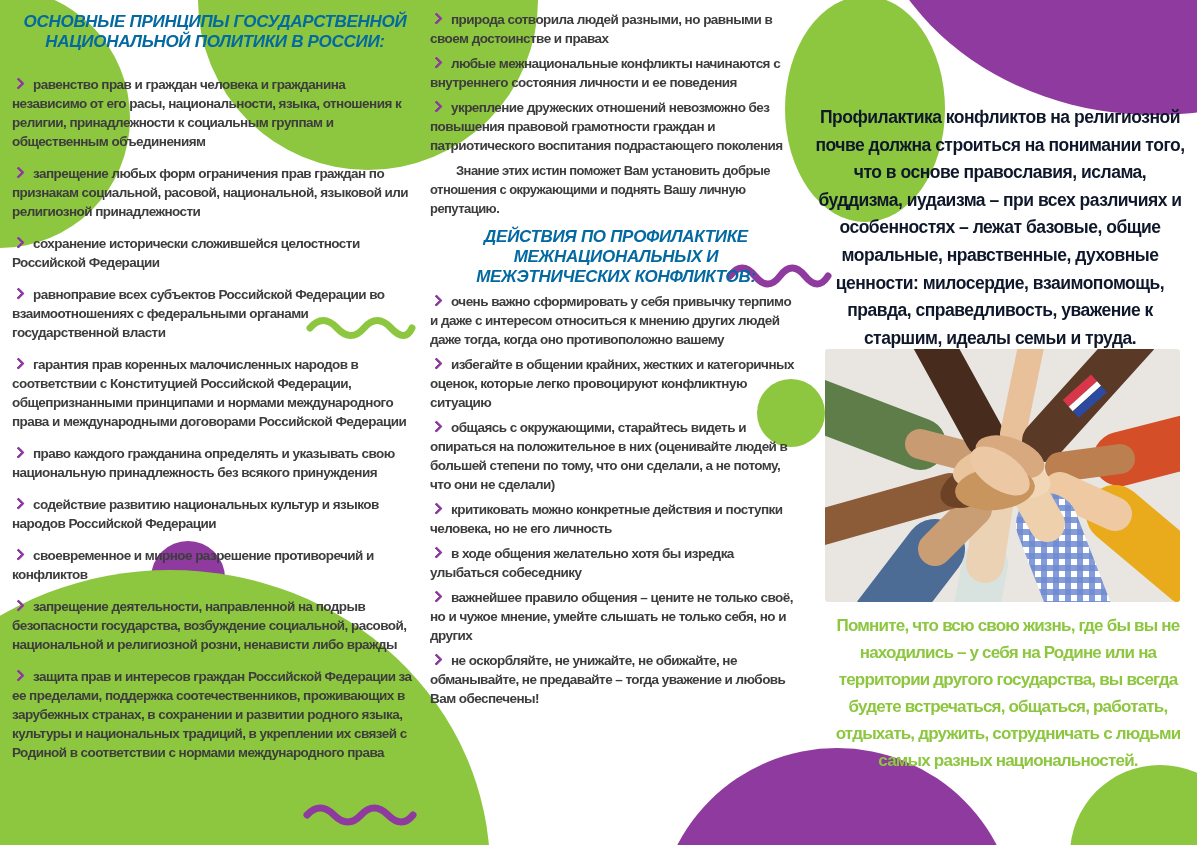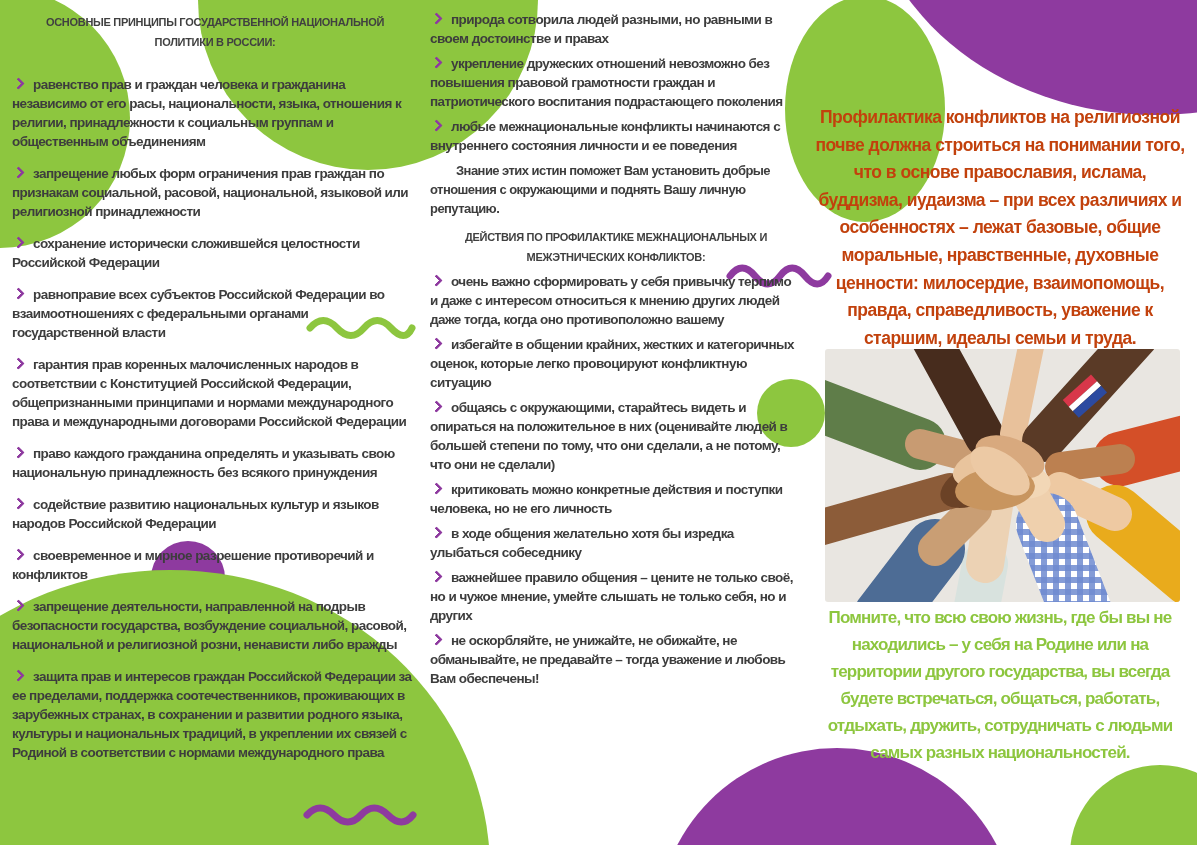--- a/index.html
+++ b/index.html
@@ -11,22 +11,22 @@
   .blob{position:absolute;border-radius:50%;z-index:0;}
   .green{background:#8dc63f;}
   .purple{background:#8e3a9f;}
   .wave{position:absolute;z-index:1;}
   
   .col{position:absolute;z-index:3;color:#3d3d3d;}
   #col1{left:12px;top:10px;width:406px;}
   #col2{left:430px;top:10px;width:372px;}
   #col3{left:813px;top:0;width:374px;text-align:center;}
   h2{
-    margin:0;color:#404040;font-size:11px;font-weight:700;text-align:center;
-    letter-spacing:-0.3px;line-height:20px;text-transform:uppercase;
+    margin:0;color:#0369a1;font-size:17px;font-weight:700;text-align:center;
+    letter-spacing:-0.3px;line-height:20px;text-transform:uppercase;font-style:italic;
   }
   #col1 h2{margin:2px 10px 23px 10px;}
   #col2 .h1{margin:2px 4px 24px 4px;}
   #col2 .h2{margin:9px 14px 5px 14px;}
   .li{
     margin:0 0 13px 0;font-size:13.5px;font-weight:700;line-height:19px;
     letter-spacing:-0.55px;
   }
   #col2 .li{margin-bottom:6px;}
   .arr{
@@ -34,24 +34,24 @@
     border-width:3px 3px 0 0;border-radius:1.5px;transform:rotate(45deg);
     margin:0 10px 1px 2px;
   }
   .note{
     margin:2px 0 6px 0;font-size:13px;font-weight:700;line-height:19px;
     letter-spacing:-0.55px;text-indent:26px;
   }
   
   .para-top{
     position:absolute;left:0;top:104px;width:374px;margin:0;
-    color:#c2410c;font-size:17.5px;font-weight:700;line-height:27.6px;letter-spacing:-0.5px;
+    color:#0f172a;font-size:17.5px;font-weight:700;line-height:27.6px;letter-spacing:-0.5px;
   }
   .para-bottom{
-    position:absolute;left:0;top:604px;width:374px;margin:0;
+    position:absolute;left:0;top:604px;width:374px;margin:8px;
     color:#8dc63f;font-size:17px;font-weight:700;line-height:27px;letter-spacing:-0.8px;text-align:center;
   }
   #photo{
     position:absolute;left:825px;top:349px;width:355px;height:253px;z-index:2;
     border-radius:3px;overflow:hidden;
   }
 </style>
 </head>
 <body>
 
@@ -84,22 +84,22 @@
   <p class="li"><span class="arr"></span><span>гарантия прав коренных малочисленных народов в соответствии с Конституцией Российской Федерации, общепризнанными принципами и нормами международного права и международными договорами Российской Федерации</span></p>
   <p class="li"><span class="arr"></span><span>право каждого гражданина определять и указывать свою национальную принадлежность без всякого принуждения</span></p>
   <p class="li"><span class="arr"></span><span>содействие развитию национальных культур и языков народов Российской Федерации</span></p>
   <p class="li"><span class="arr"></span><span>своевременное и мирное разрешение противоречий и конфликтов</span></p>
   <p class="li"><span class="arr"></span><span>запрещение деятельности, направленной на подрыв безопасности государства, возбуждение социальной, расовой, национальной и религиозной розни, ненависти либо вражды</span></p>
   <p class="li"><span class="arr"></span><span>защита прав и интересов граждан Российской Федерации за ее пределами, поддержка соотечественников, проживающих в зарубежных странах, в сохранении и развитии родного языка, культуры и национальных традиций, в укреплении их связей с Родиной в соответствии с нормами международного права</span></p>
 </div>
 
 <div class="col" id="col2">
   <p class="li"><span class="arr"></span><span>природа сотворила людей разными, но равными в своем достоинстве и правах</span></p>
+  <p class="li"><span class="arr"></span><span>любые межнациональные конфликты начинаются с внутреннего состояния личности и ее поведения</span></p>
   <p class="li"><span class="arr"></span><span>укрепление дружеских отношений невозможно без повышения правовой грамотности граждан и патриотического воспитания подрастающего поколения</span></p>
-  <p class="li"><span class="arr"></span><span>любые межнациональные конфликты начинаются с внутреннего состояния личности и ее поведения</span></p>
   <p class="note">Знание этих истин поможет Вам установить добрые отношения с окружающими и поднять Вашу личную репутацию.</p>
   <h2 class="h2">ДЕЙСТВИЯ ПО ПРОФИЛАКТИКЕ МЕЖНАЦИОНАЛЬНЫХ И МЕЖЭТНИЧЕСКИХ КОНФЛИКТОВ:</h2>
   <p class="li"><span class="arr"></span><span>очень важно сформировать у себя привычку терпимо и даже с интересом относиться к мнению других людей даже тогда, когда оно противоположно вашему</span></p>
   <p class="li"><span class="arr"></span><span>избегайте в общении крайних, жестких и категоричных оценок, которые легко провоцируют конфликтную ситуацию</span></p>
   <p class="li"><span class="arr"></span><span>общаясь с окружающими, старайтесь видеть и опираться на положительное в них (оценивайте людей в большей степени по тому, что они сделали, а не потому, что они не сделали)</span></p>
   <p class="li"><span class="arr"></span><span>критиковать можно конкретные действия и поступки человека, но не его личность</span></p>
   <p class="li"><span class="arr"></span><span>в ходе общения желательно хотя бы изредка улыбаться собеседнику</span></p>
   <p class="li"><span class="arr"></span><span>важнейшее правило общения – цените не только своё, но и чужое мнение, умейте слышать не только себя, но и других</span></p>
   <p class="li"><span class="arr"></span><span>не оскорбляйте, не унижайте, не обижайте, не обманывайте, не предавайте – тогда уважение и любовь Вам обеспечены!</span></p>
 </div>

